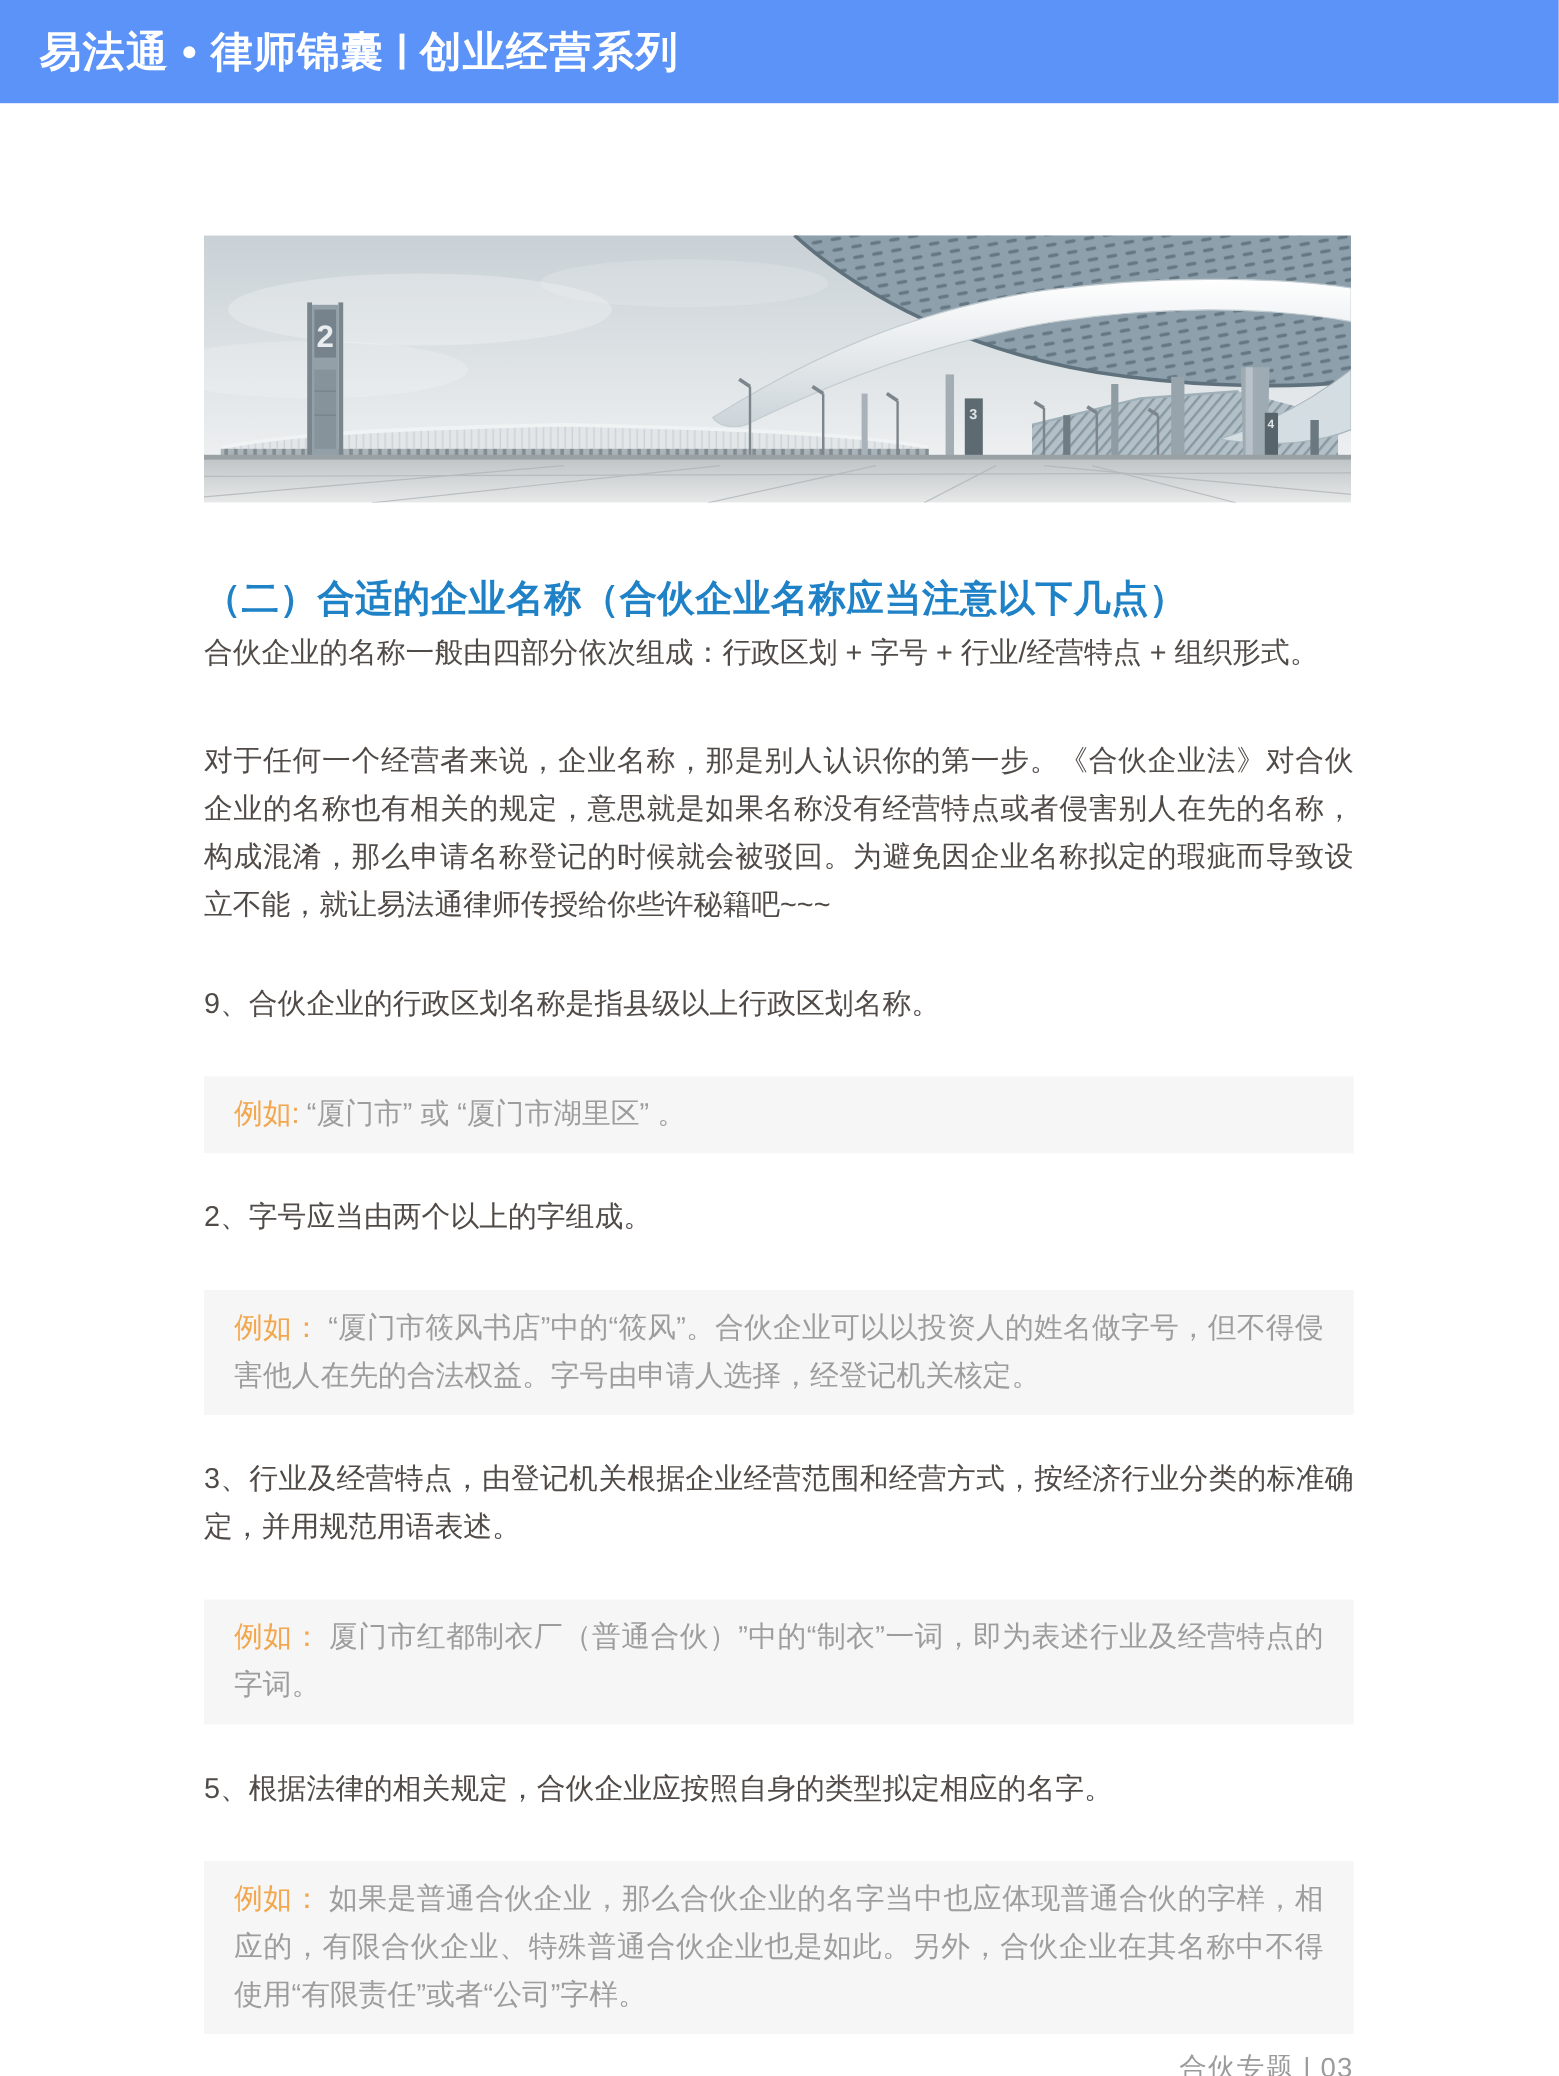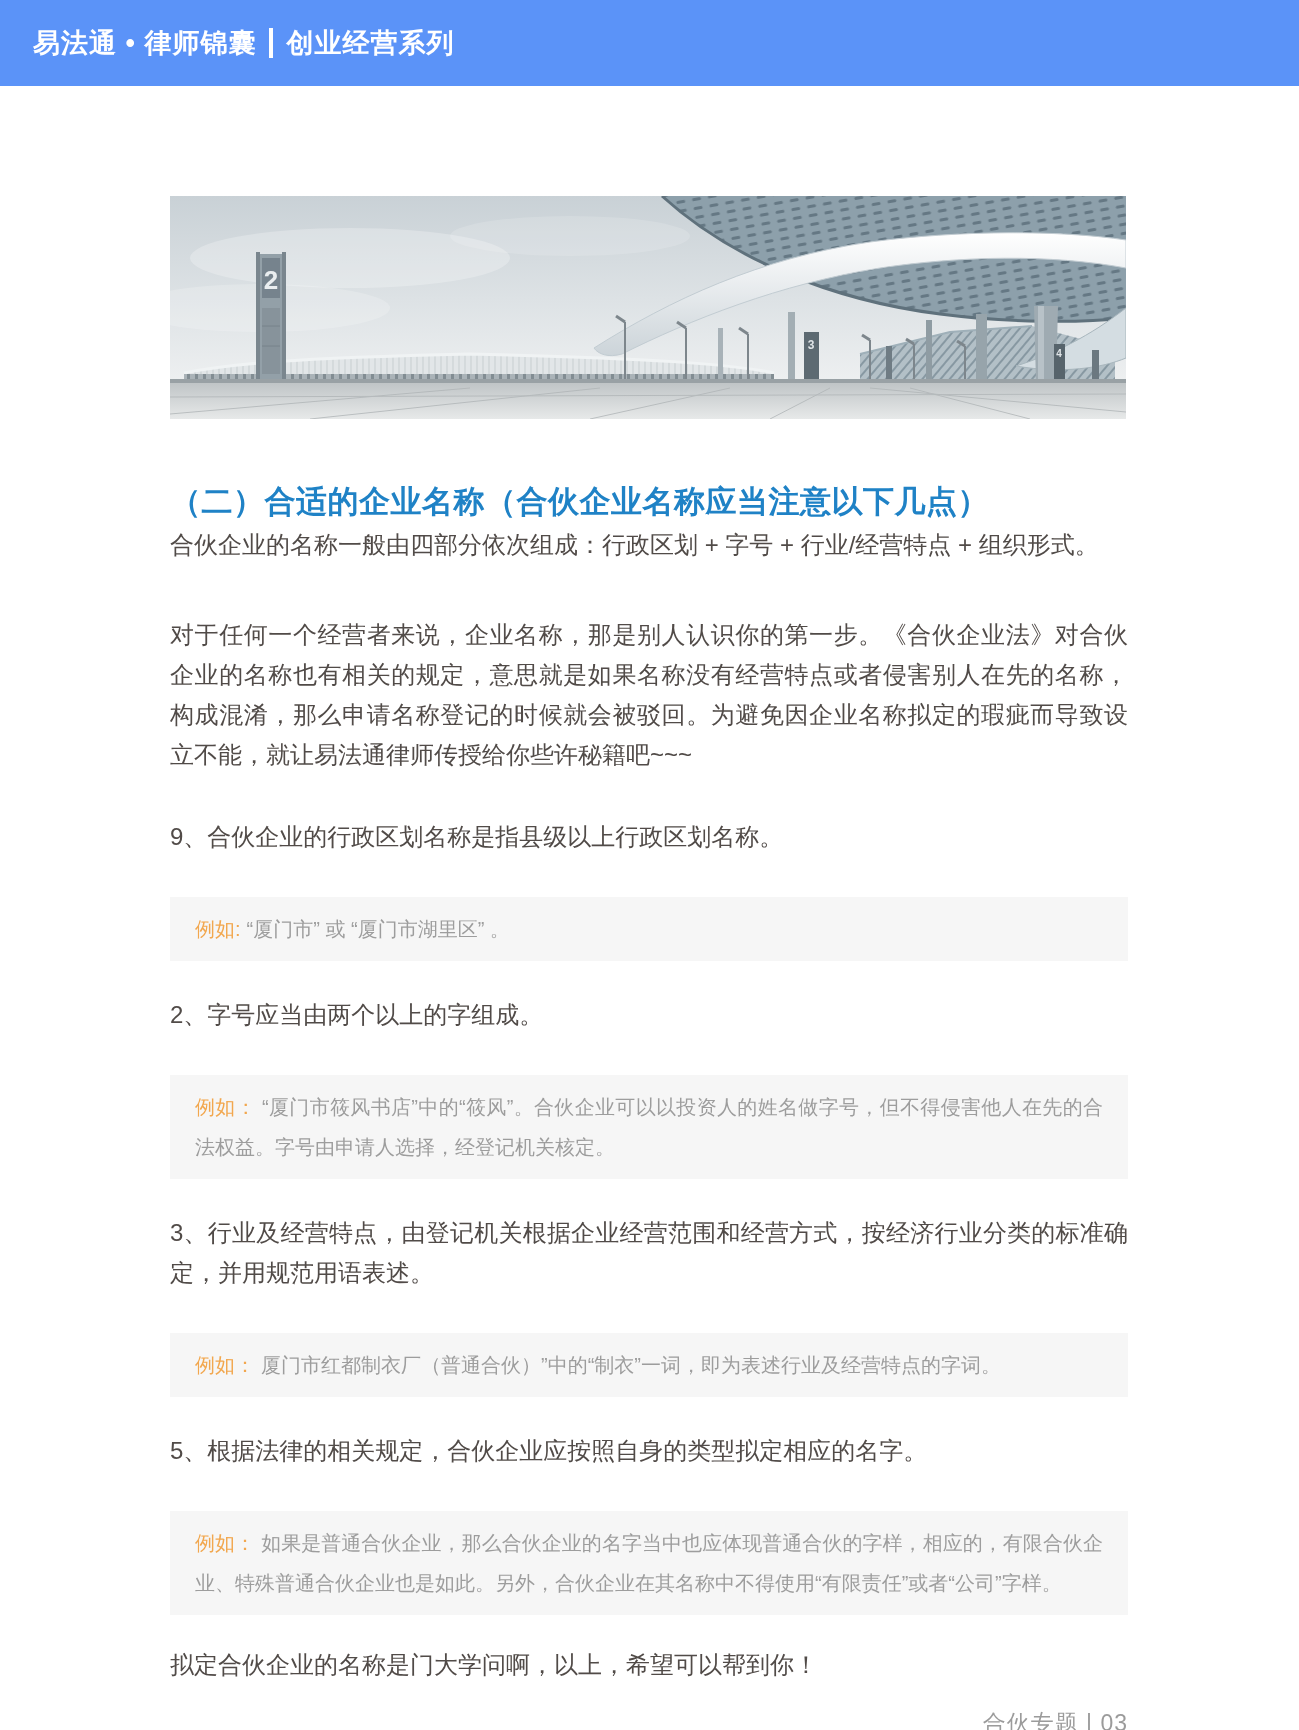--- a/index.html
+++ b/index.html
@@ -4,48 +4,48 @@
 <style>
   html,body{margin:0;padding:0;}
   body{
     width:1299px;height:1730px;position:relative;background:#ffffff;
     font-family:"Liberation Sans","DejaVu Sans",sans-serif;
     overflow:hidden;
   }
   
   .topbar{
     height:86px;background:#5b93f8;display:flex;align-items:center;
-    padding-left:33px;box-sizing:border-box;color:#ffffff;font-size:27px;
+    padding-left:33px;box-sizing:border-box;color:#ffffff;font-size:35px;
   }
   .topbar .brand{font-weight:700;letter-spacing:1px;}
   .topbar .bar{width:4px;height:30px;background:#ffffff;margin:0 13px;flex:0 0 auto;}
   .topbar .series{font-weight:700;letter-spacing:1px;}
 
   .content{
     margin-left:170px;width:958px;display:flex;flex-direction:column;
   }
   .photo{width:956px;height:223px;margin-top:110px;overflow:hidden;}
   .photo svg{display:block;}
 
   .section-title{
     margin:62px 0 0 0;font-size:31px;line-height:42px;font-weight:700;
-    color:#1f82c6;letter-spacing:0.5px;
+    color:#1f82c6;letter-spacing:0.5px;font-family:Liberation Mono, monospace;
   }
   .para,.point,.closing{
     font-size:24px;line-height:40px;color:#514b48;text-align:justify;
   }
   .para.first{margin-top:26px;}
   .para.second{margin-top:2px;}
   .point.n1{margin-top:18px;}
   .point.n2{margin-top:34px;}
   .point.n3{margin-top:34px;}
   .point.n4{margin-top:34px;}
   .example-box{
     margin-top:16px;background:#f6f6f6;padding:12px 25px;box-sizing:border-box;
-    width:958px;font-size:20px;line-height:40px;color:#9d9d9d;text-align:justify;
+    width:958px;font-size:24px;line-height:40px;color:#9d9d9d;text-align:justify;
   }
   .example-label{color:#f2a74e;margin-right:6px;}
   .closing{margin-top:30px;}
 
   .page-footer{
     position:absolute;top:1660px;right:171px;font-size:23px;color:#9b9b9b;
     letter-spacing:1px;
     margin-top:48px;
   }
 </style>

